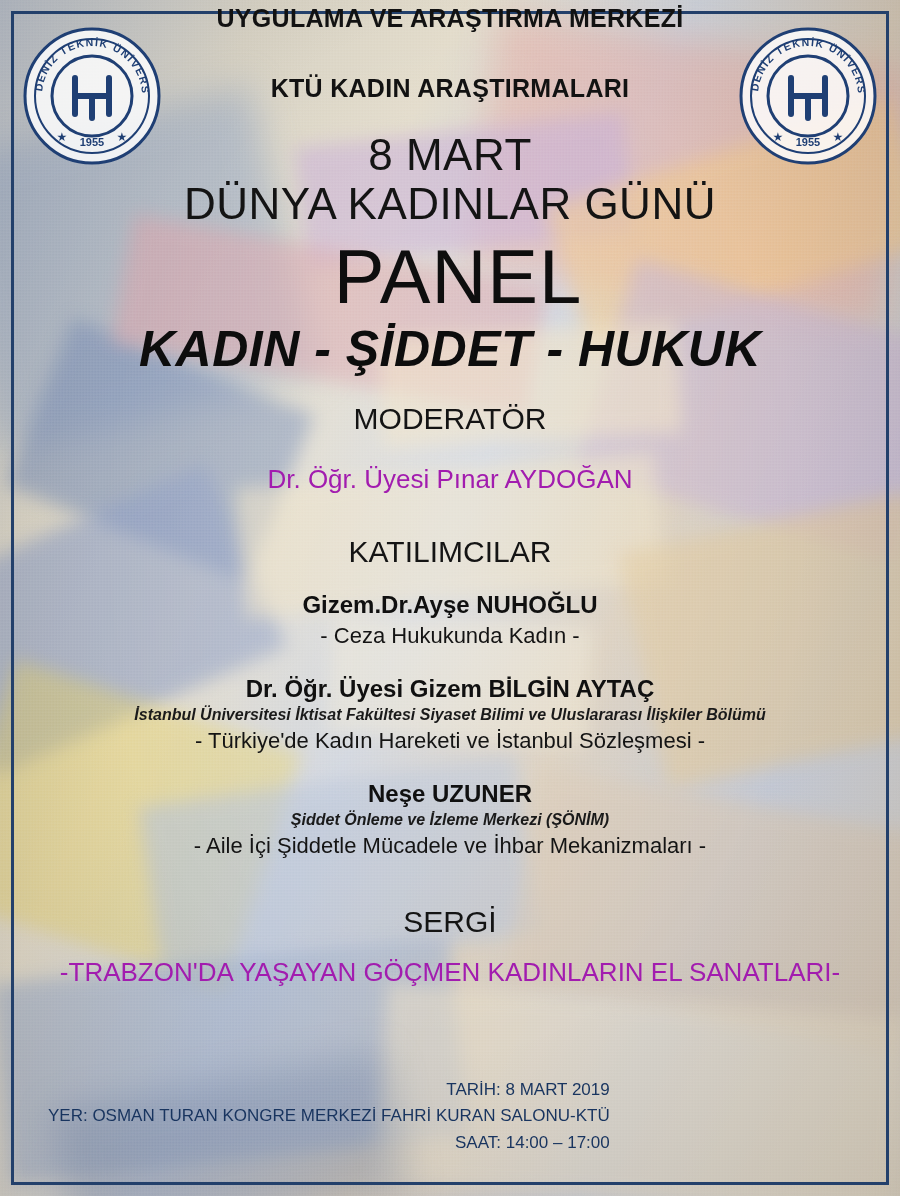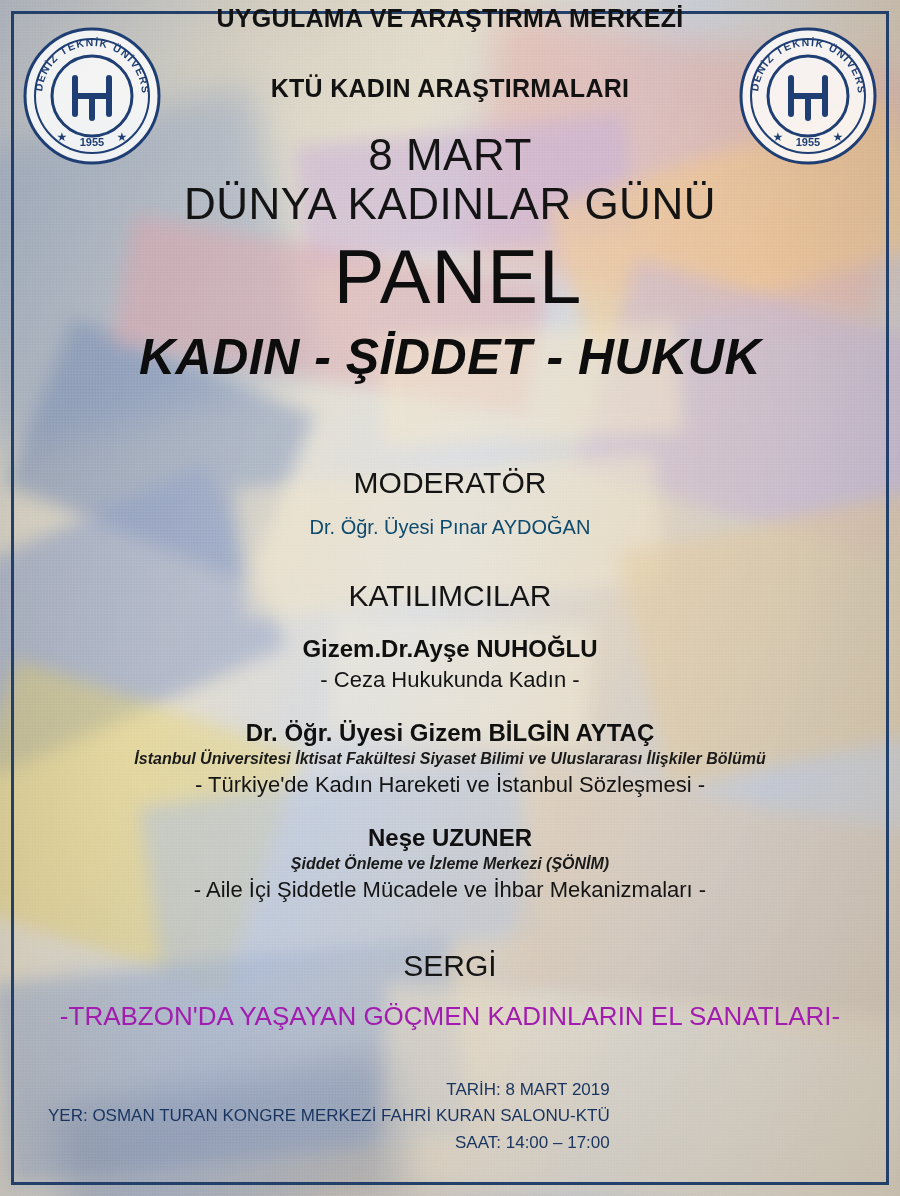--- a/index.html
+++ b/index.html
@@ -96,36 +96,36 @@
   }
   .panel-word {
     margin-top: 8px;
     font-size: 76px;
     line-height: 1.05;
     letter-spacing: 1px;
     color: #0e0e0e;
     padding-left: 16px;
   }
   .subject {
-    margin-top: 12px;
+    margin-top: 4px;
     font-size: 50px;
     font-weight: bold;
     font-style: italic;
     letter-spacing: .5px;
     color: #0d0d0d;
   }
   .section-head {
-    margin-top: 80px;
+    margin-top: 24px;
     font-size: 30px;
     color: #141414;
   }
   .mod-name {
-    margin-top: 16px;
-    font-size: 20px;
-    color: #0c4a6e;
+    margin-top: 28px;
+    font-size: 26px;
+    color: #a21caf;
   }
   .section-head.katilimcilar { margin-top: 40px; }
 
   .speaker { margin-top: 26px; }
   .speaker.first { margin-top: 22px; }
   .sp-name {
     font-size: 24px;
     font-weight: bold;
     color: #101010;
   }

